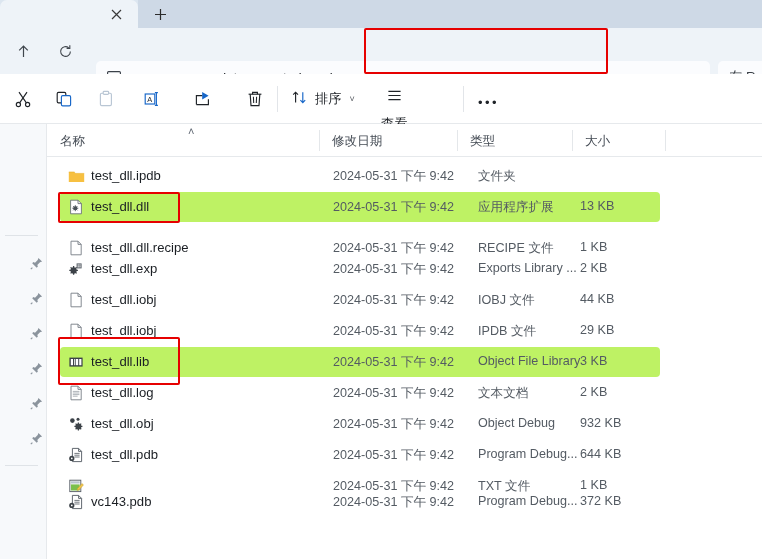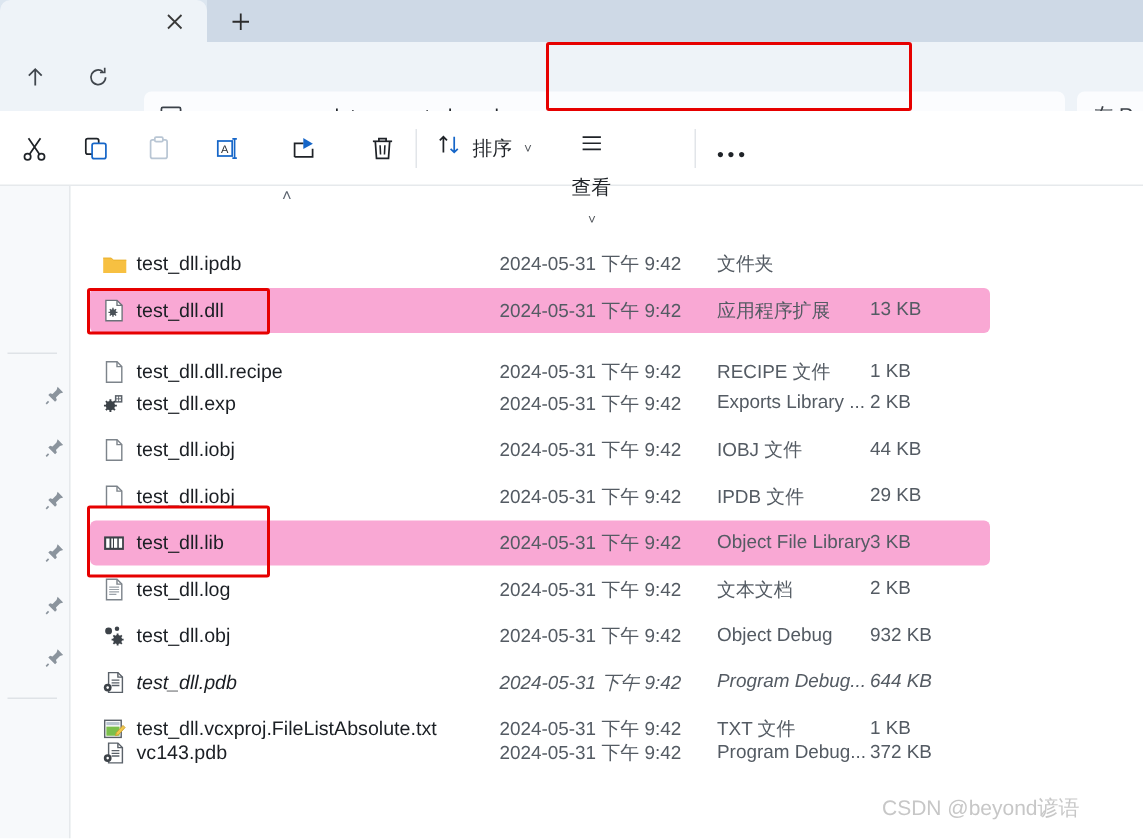--- a/index.html
+++ b/index.html
@@ -122,21 +122,21 @@
     position: absolute; top: 126px; left: 188px;
     font-size: 11px; color: #5d6570; line-height: 1;
   }
 
   
   .rows { position: absolute; top: 157px; left: 47px; width: 715px; height: 402px; }
   .row {
     position: absolute; left: 13px; width: 600px; height: 30px;
     border-radius: 4px;
   }
-  .row.sel { background: #f9a8d4; text-decoration: underline; }
+  .row.sel { background: #bef264; text-decoration: underline; }
   .row-icon {
     position: absolute; left: 7px; top: 6px; width: 18px; height: 18px;
     display: flex; align-items: center; justify-content: center;
   }
   .row-name {
     position: absolute; left: 31px; top: 7px;
     font-size: 13.1px; color: #1b1f24; white-space: nowrap;
   }
   .row-date {
     position: absolute; left: 273px; top: 7px;
@@ -331,20 +331,30 @@
     </div>
     <div class="pin" style="top:306px;">
       <svg width="13" height="13" viewBox="0 0 13 13">
           <path d="M8.4 0.9 L12.1 4.6 L10 5.3 L7.3 8 L7.9 9.6 L6.7 10.8 L2.2 6.3 L3.4 5.1 L5 5.7 L7.7 3 Z" fill="#8b949d"></path>
           <path d="M2.4 10.6 L0.8 12.2" stroke="#8b949d" stroke-width="1.1"></path>
         </svg>
     </div>
     <div class="side-sep" style="top:341px;"></div>
   </div>
 
+  <div class="listhead">
+    <div class="hcell" style="left:13px;">名称</div>
+    <div class="hdiv" style="left:272px;"></div>
+    <div class="hcell" style="left:285px;">修改日期</div>
+    <div class="hdiv" style="left:410px;"></div>
+    <div class="hcell" style="left:423px;">类型</div>
+    <div class="hdiv" style="left:525px;"></div>
+    <div class="hcell" style="left:538px;">大小</div>
+    <div class="hdiv" style="left:618px;"></div>
+  </div>
   <div class="sortcaret">˄</div>
 
   <div class="rows">
 
     <div class="row" style="top:4px;">
       <span class="row-icon">
         <svg width="17" height="17" viewBox="0 0 17 17">
           <path d="M0.8 4 L0.8 14 L16.2 14 L16.2 5.4 L7.6 5.4 L6.2 4 Z" fill="#f7c041"></path>
           <path d="M0.8 4 L6.2 4 L7.6 5.4 L16.2 5.4" fill="none" stroke="#e8ae28" stroke-width="0.6"></path>
         </svg>
@@ -467,21 +477,21 @@
           <circle cx="10.4" cy="10.4" r="1" fill="#ffffff"></circle>
           <path d="M10.4 6.4 L10.4 14.4 M6.4 10.4 L14.4 10.4 M7.6 7.6 L13.2 13.2 M13.2 7.6 L7.6 13.2" stroke="#3c4248" stroke-width="1.25"></path>
         </svg>
       </span>
       <span class="row-name">test_dll.obj</span>
       <span class="row-date">2024-05-31 下午 9:42</span>
       <span class="row-type">Object Debug</span>
       <span class="row-size">932 KB</span>
     </div>
 
-    <div class="row" style="top:283px;font-style:italic;">
+    <div class="row" style="top:283px;">
       <span class="row-icon">
         <svg width="16" height="16" viewBox="0 0 16 16">
           <path d="M4.4 1.4 L10.6 1.4 L13.6 4.4 L13.6 14.6 L4.4 14.6 Z" fill="#ffffff" stroke="#5a6169" stroke-width="0.95"></path>
           <path d="M10.6 1.4 L10.6 4.4 L13.6 4.4" fill="none" stroke="#5a6169" stroke-width="0.95"></path>
           <path d="M6.4 6.4 L11.6 6.4 M6.4 8.2 L11.6 8.2 M6.4 10 L11.6 10" stroke="#5a6169" stroke-width="0.85"></path>
           <circle cx="3.8" cy="11.4" r="2.6" fill="#3c4248"></circle>
           <circle cx="3.8" cy="11.4" r="0.85" fill="#ffffff"></circle>
         </svg>
       </span>
       <span class="row-name">test_dll.pdb</span>
@@ -492,21 +502,20 @@
 
     <div class="row" style="top:314px;">
       <span class="row-icon">
         <svg width="16" height="16" viewBox="0 0 16 16">
           <rect x="1.8" y="2.2" width="11" height="11.4" fill="#ffffff" stroke="#5a6169" stroke-width="0.95"></rect>
           <rect x="2.9" y="3.3" width="8.8" height="2.2" fill="#b8c4cf"></rect>
           <rect x="2.9" y="6.4" width="8.8" height="6.1" fill="#7bbf4c"></rect>
           <path d="M9.6 10.4 L14 5.6 L15.4 7 L11 11.8 L9 12.4 Z" fill="#f2c74c" stroke="#c99f2e" stroke-width="0.6"></path>
         </svg>
       </span>
-      <span class="row-name">test_dll.vcxproj.FileListAbsolute.txt</span>
       <span class="row-date">2024-05-31 下午 9:42</span>
       <span class="row-type">TXT 文件</span>
       <span class="row-size">1 KB</span>
     </div>
 
     <div class="row" style="top:330px;">
       <span class="row-icon">
         <svg width="16" height="16" viewBox="0 0 16 16">
           <path d="M4.4 1.4 L10.6 1.4 L13.6 4.4 L13.6 14.6 L4.4 14.6 Z" fill="#ffffff" stroke="#5a6169" stroke-width="0.95"></path>
           <path d="M10.6 1.4 L10.6 4.4 L13.6 4.4" fill="none" stroke="#5a6169" stroke-width="0.95"></path>
@@ -519,15 +528,14 @@
       <span class="row-date">2024-05-31 下午 9:42</span>
       <span class="row-type">Program Debug...</span>
       <span class="row-size">372 KB</span>
     </div>
   </div>
 
   <div class="redbox" style="left:364px; top:28px; width:244px; height:46px;"></div>
   <div class="redbox" style="left:58px; top:192px; width:122px; height:31px;"></div>
   <div class="redbox" style="left:58px; top:337px; width:122px; height:48px;"></div>
 
-  <div class="watermark">CSDN @beyond谚语</div>
 
 </div>
 
 </body></html>

